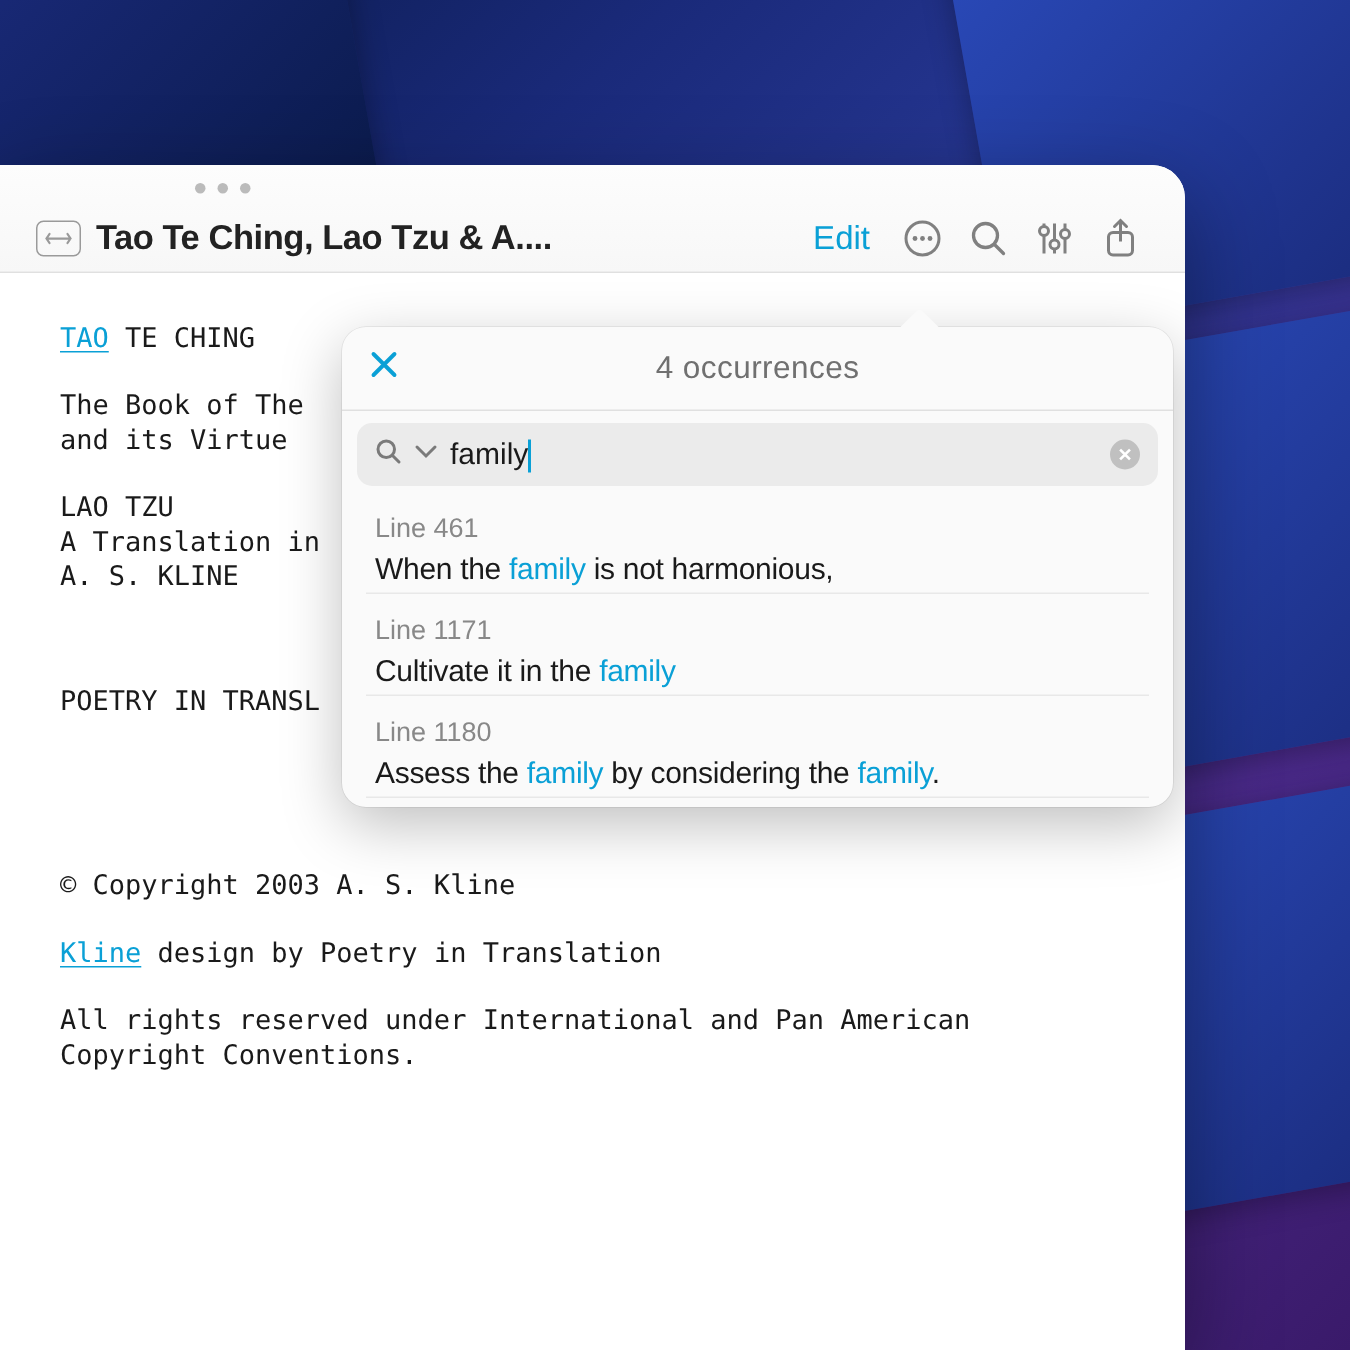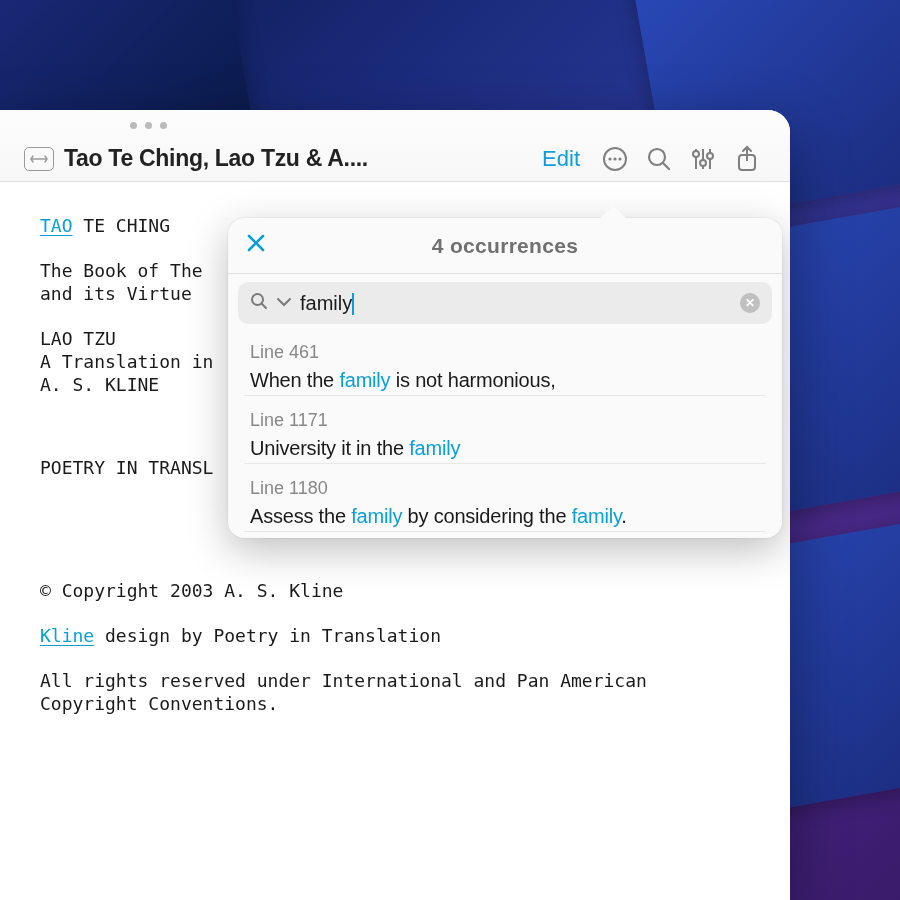--- a/index.html
+++ b/index.html
@@ -131,21 +131,20 @@
     background: #fafafa;
     transform: rotate(45deg);
     border-top-left-radius: 3px;
   }
   .popover-header {
     display: flex;
     align-items: center;
     height: 56px;
     padding: 0 18px;
     border-bottom: 1px solid #e0e0e0;
-    font-weight: bold;
   }
   .popover-close {
     color: #0aa0d6;
     font-size: 22px;
     font-weight: 600;
     width: 24px;
   }
   .popover-title {
     flex: 1;
     text-align: center;
@@ -313,21 +312,21 @@
         <span class="clear-btn">✕</span>
       </div>
     </div>
     <div class="results" id="results-container">
         <div class="result-item">
           <div class="result-line">Line 461</div>
           <div class="result-text"><span>When the </span><span class="hl">family</span><span> is not harmonious,</span></div>
         </div>
         <div class="result-item">
           <div class="result-line">Line 1171</div>
-          <div class="result-text"><span>University it in the </span><span class="hl">family</span></div>
+          <div class="result-text"><span>Cultivate it in the </span><span class="hl">family</span></div>
         </div>
         <div class="result-item">
           <div class="result-line">Line 1180</div>
           <div class="result-text"><span>Assess the </span><span class="hl">family</span><span> by considering the </span><span class="hl">family</span><span>.</span></div>
         </div>
       </div>
   </div>
 </div>
 
 </body></html>

